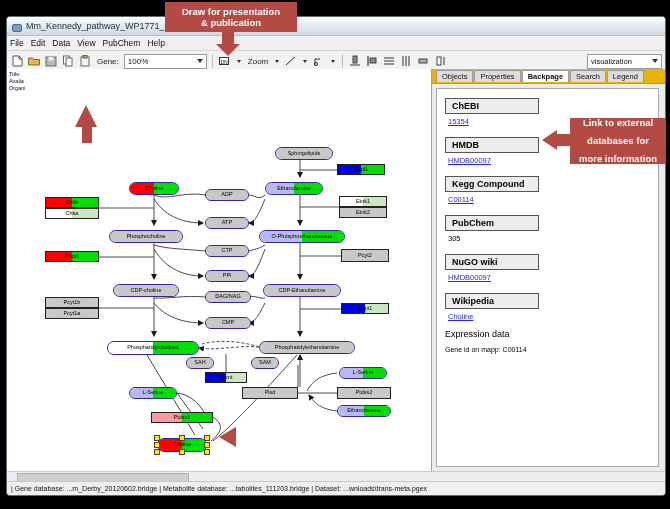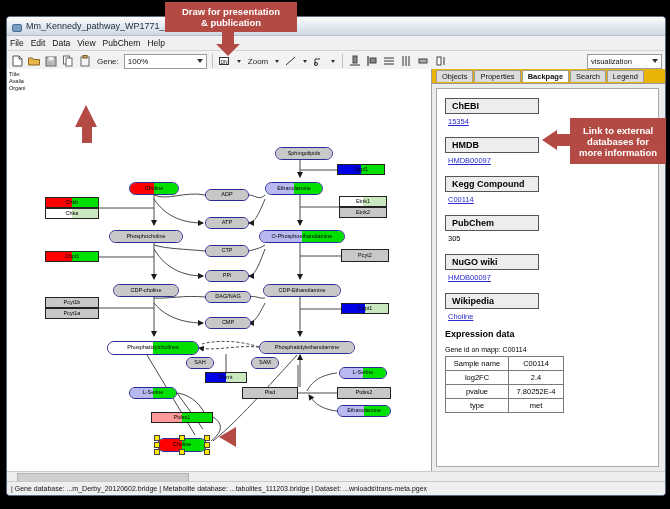--- a/index.html
+++ b/index.html
@@ -44,21 +44,21 @@
           border-bottom:1px solid #9a9a9a;}
   .tab{font-size:7.5px;padding:1px 5px 1px;border:1px solid #9a9a9a;border-bottom:none;
        background:#dcdcdc;color:#111;margin-right:1px;border-radius:2px 2px 0 0;}
   .tab.active{background:#fff;font-weight:bold;padding-bottom:1px;}
   .backpage{flex:1;background:#fff;margin:4px 6px 4px 4px;border:1px solid #aaa;
             overflow:hidden;position:relative;padding:6px 8px;}
   .dbhdr{display:inline-block;min-width:80px;background:#ededed;border:1px solid #555;
          font-size:9px;font-weight:bold;color:#000;padding:2px 6px;margin-bottom:3px;}
   .dblink{font-size:7.5px;color:#2a2ad0;text-decoration:underline;display:block;margin:0 0 8px 3px;}
   .dbplain{font-size:7.5px;color:#000;display:block;margin:0 0 8px 3px;}
-  .exptitle{font-size:9px;font-weight:bold;color:#000;margin:4px 0 7px 0;}
+  .exptitle{font-size:9px;font-weight:normal;color:#000;margin:4px 0 7px 0;}
   .geneid{font-size:7px;color:#000;margin-bottom:3px;}
   table.expr{border-collapse:collapse;}
   table.expr td{border:1px solid #7a7a7a;font-size:7.5px;color:#000;padding:2px 5px;
                 text-align:center;background:#fff;}
   table.expr td.k{min-width:52px;}
   table.expr td.v{min-width:44px;}
   
   .hscroll{position:absolute;left:0;right:0;bottom:13px;height:10px;background:#eee;
            border-top:1px solid #ccc;display:flex;align-items:center;}
   .hscroll .thumb{height:7px;width:170px;margin-left:10px;background:#cfcfcf;border:1px solid #b0b0b0;}
@@ -495,58 +495,38 @@
           <div class="tab">Objects</div>
           <div class="tab">Properties</div>
           <div class="tab active">Backpage</div>
           <div class="tab">Search</div>
           <div class="tab">Legend</div>
         </div>
       <div class="backpage">
         <div id="dbsections"><div class="dbhdr">ChEBI</div><span class="dblink">15354</span><div class="dbhdr">HMDB</div><span class="dblink">HMDB00097</span><div class="dbhdr">Kegg Compound</div><span class="dblink">C00114</span><div class="dbhdr">PubChem</div><span class="dbplain">305</span><div class="dbhdr">NuGO wiki</div><span class="dblink">HMDB00097</span><div class="dbhdr">Wikipedia</div><span class="dblink">Choline</span></div>
         <div class="exptitle">Expression data</div>
         <div class="geneid">Gene id on mapp: C00114</div>
-        <table class="expr">
-          <tbody id="exprbody">
-              <tr>
-                <td class="k">Sample name</td>
-                <td class="v">C00114</td>
-              </tr>
-              <tr>
-                <td class="k">log2FC</td>
-                <td class="v">2.4</td>
-              </tr>
-              <tr>
-                <td class="k">pvalue</td>
-                <td class="v">7.80252E-4</td>
-              </tr>
-              <tr>
-                <td class="k">type</td>
-                <td class="v">met</td>
-              </tr>
-            </tbody>
-        </table>
       </div>
     </div>
   </div>
 
   <div class="hscroll">
     <div class="thumb"></div>
   </div>
   <div class="statusbar">
     <span>| Gene database: ...m_Derby_20120602.bridge | Metabolite database: ...tabolites_111203.bridge | Dataset: ...wnloads\trans-meta.pgex</span>
   </div>
 </div>
 
 <div class="callout" style="left:165px;top:2px;width:132px;height:30px;">
   <span style="white-space:pre-line">Draw for presentation
 &amp; publication</span>
 </div>
 <div style="position:absolute;left:222px;top:32px;width:12px;height:12px;background:#b34a44;z-index:19"></div>
 <div class="ctail" style="left:216px;top:44px;border-left:12px solid transparent;border-right:12px solid transparent;border-top:12px solid #b34a44;"></div>
 
-<div class="callout" style="left:570px;top:118px;width:96px;height:46px;line-height:11px;">
+<div class="callout" style="left:570px;top:118px;width:96px;height:46px;line-height:18px;">
   <span style="white-space:pre-line">Link  to external
 databases  for
 more information</span>
 </div>
 <div style="position:absolute;left:556px;top:134px;width:16px;height:12px;background:#b34a44;z-index:19"></div>
 <div class="ctail" style="left:542px;top:130px;border-top:10px solid transparent;border-bottom:10px solid transparent;border-right:15px solid #b34a44;"></div>
 
 </body></html>

